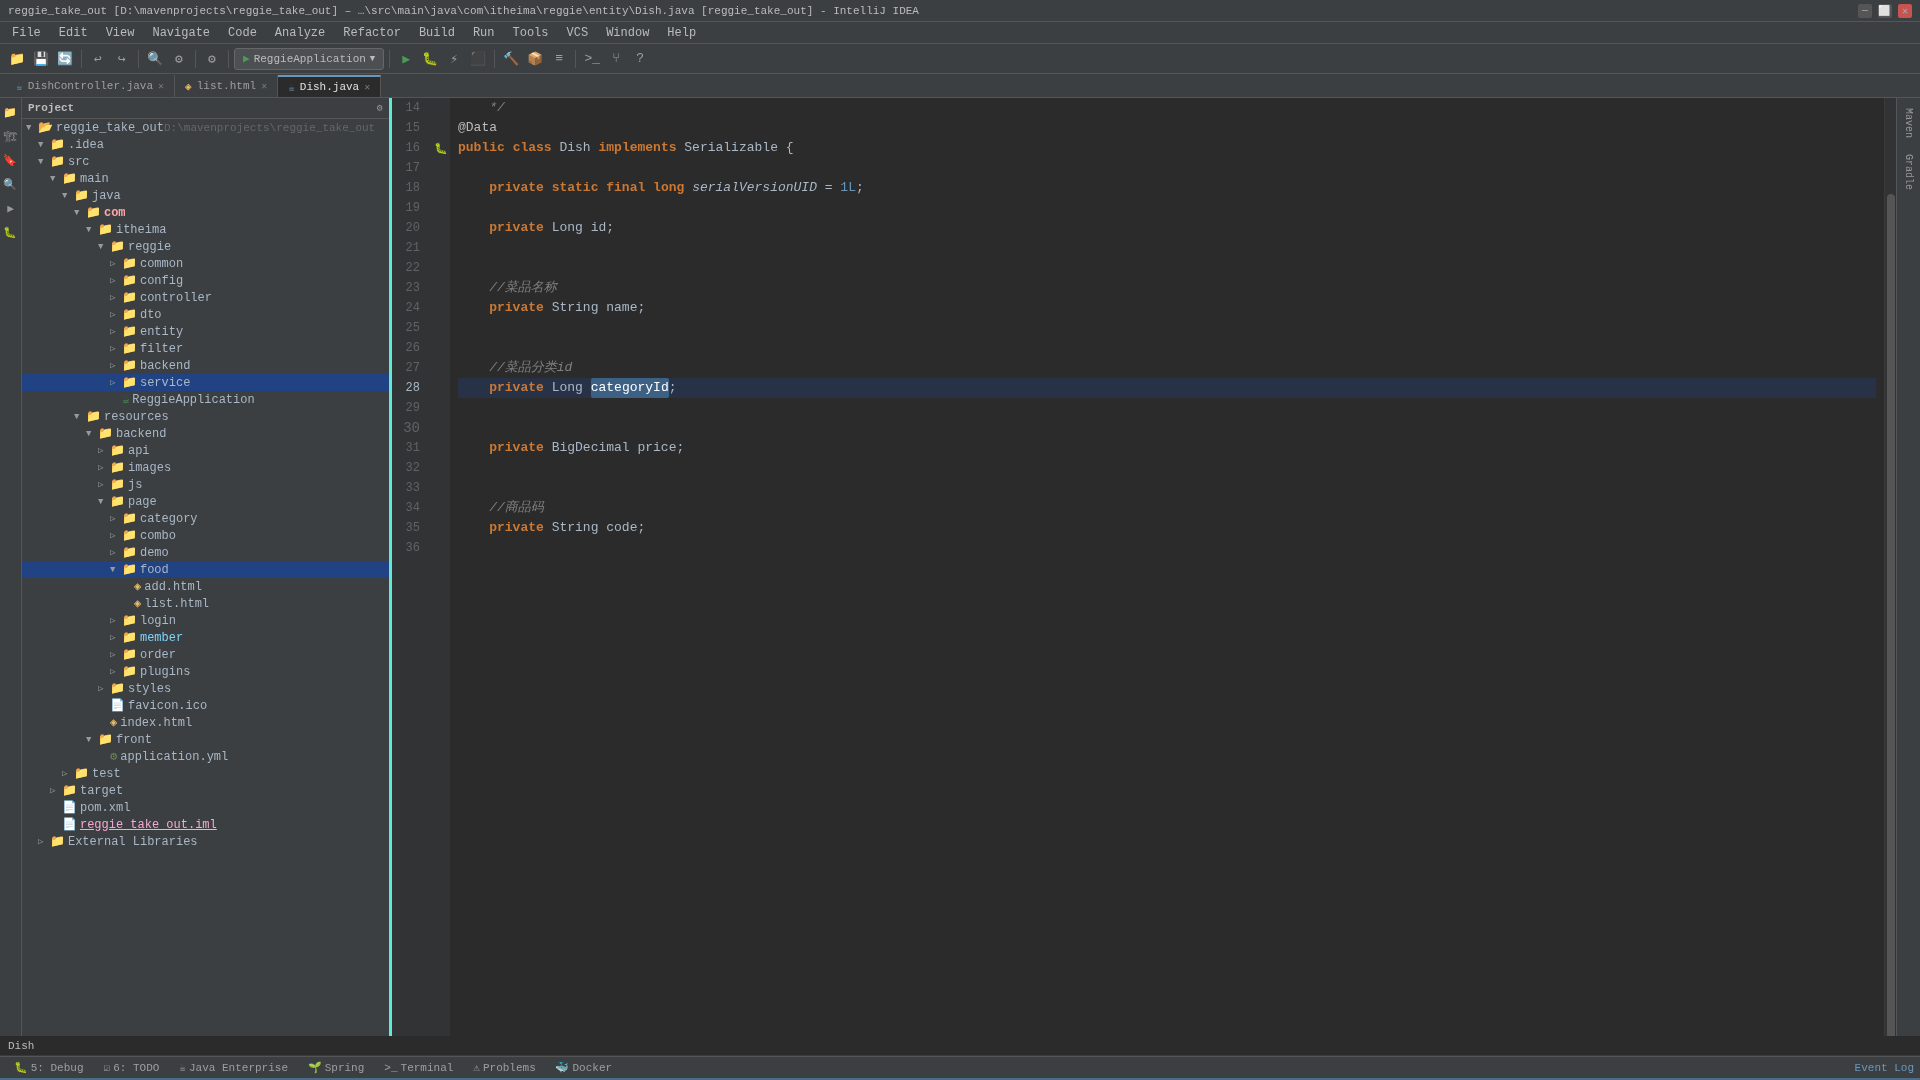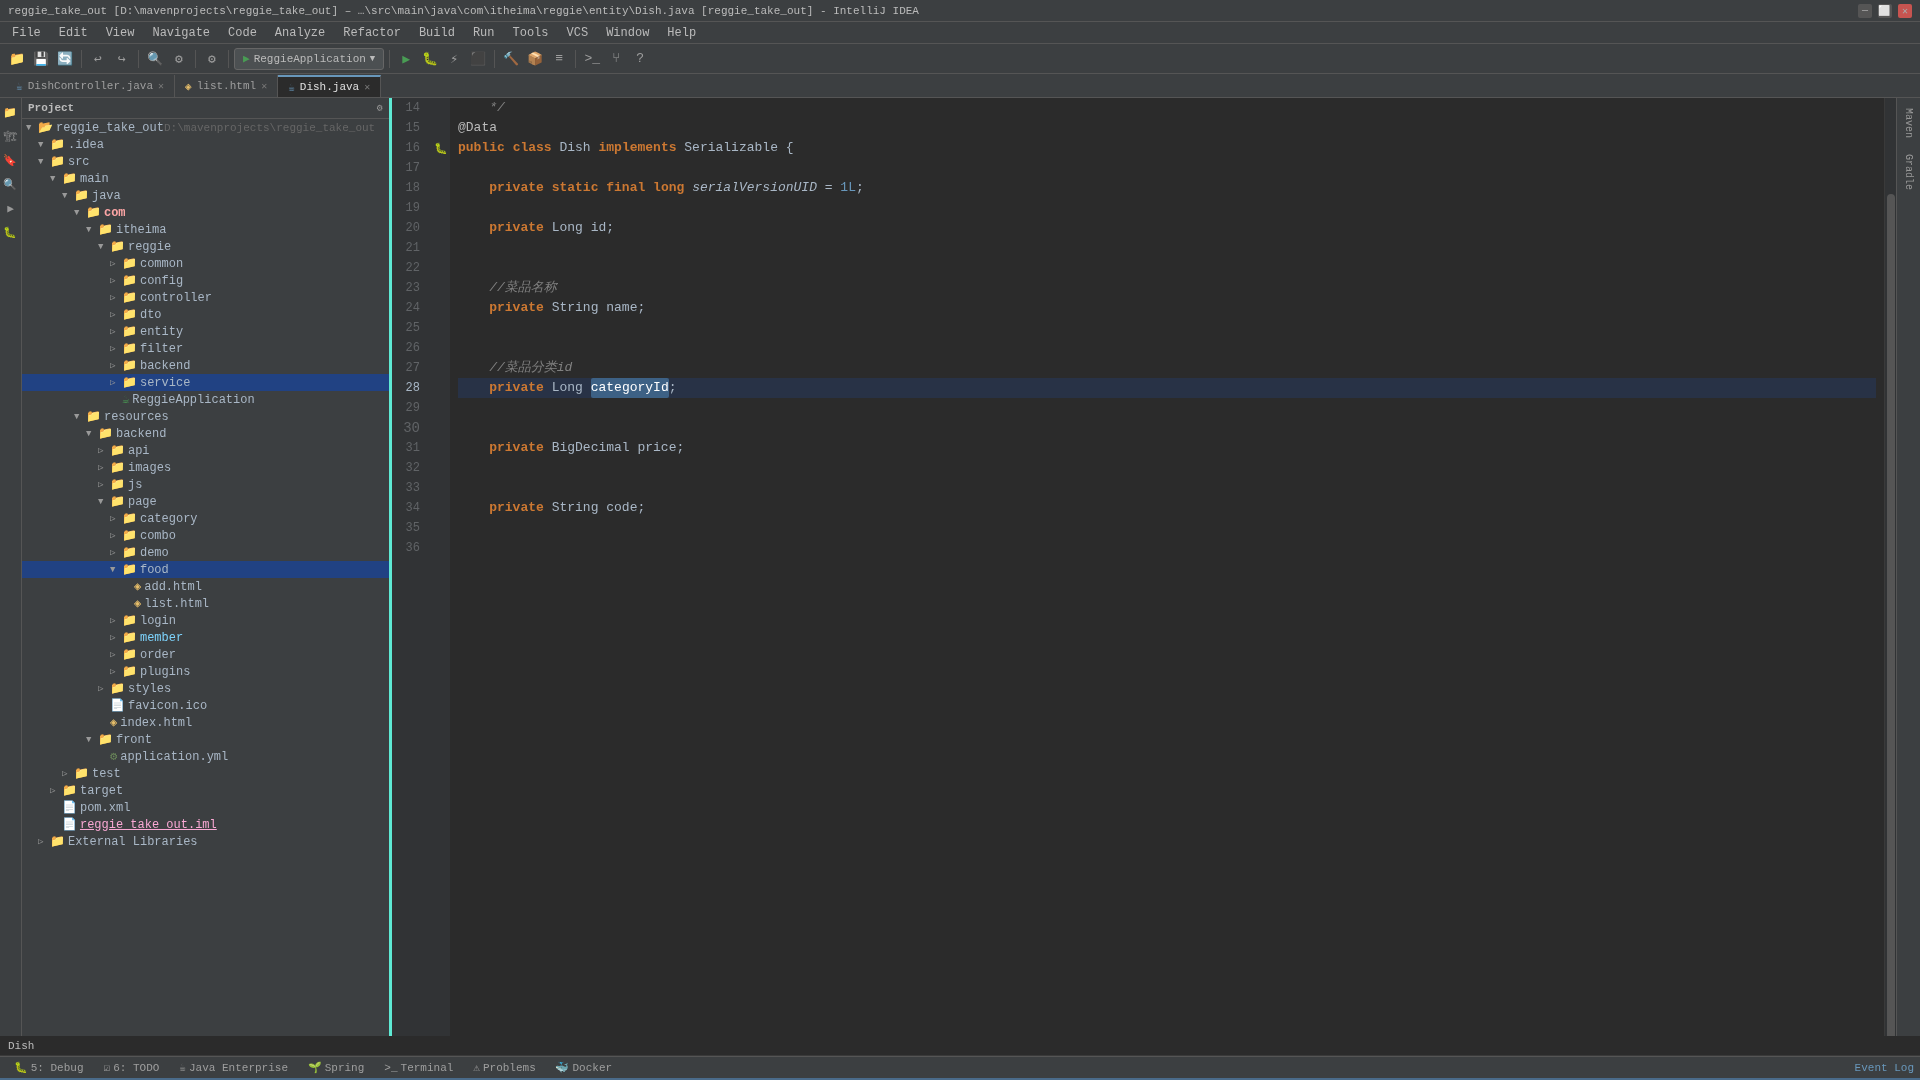--- a/index.html
+++ b/index.html
@@ -732,20 +732,21 @@
         <div class="code-line"><span style="color: rgb(204, 120, 50); font-weight: bold;">    private</span><span style="color: rgb(169, 183, 198);"> </span><span style="color: rgb(169, 183, 198);">String</span><span style="color: rgb(169, 183, 198);"> name;</span></div>
         <div class="code-line"></div>
         <div class="code-line"></div>
         <div class="code-line"><span style="color: rgb(128, 128, 128); font-style: italic;">    //菜品分类id</span></div>
         <div class="code-line" style="background-color: rgba(33, 66, 131, 0.3);"><span style="color: rgb(204, 120, 50); font-weight: bold;">    private</span><span style="color: rgb(169, 183, 198);"> </span><span style="color: rgb(169, 183, 198);">Long</span><span style="color: rgb(169, 183, 198);"> </span><span style="background-color: rgb(61, 97, 133); color: rgb(255, 255, 255); border-radius: 2px;">categoryId</span><span style="color: rgb(169, 183, 198);">;</span></div>
         <div class="code-line"></div>
         <div class="code-line"></div>
         <div class="code-line"><span style="color: rgb(204, 120, 50); font-weight: bold;">    private</span><span style="color: rgb(169, 183, 198);"> </span><span style="color: rgb(169, 183, 198);">BigDecimal</span><span style="color: rgb(169, 183, 198);"> price;</span></div>
         <div class="code-line"></div>
         <div class="code-line"></div>
+        <div class="code-line"><span style="color: rgb(128, 128, 128); font-style: italic;">    //商品码</span></div>
         <div class="code-line"><span style="color: rgb(204, 120, 50); font-weight: bold;">    private</span><span style="color: rgb(169, 183, 198);"> </span><span style="color: rgb(169, 183, 198);">String</span><span style="color: rgb(169, 183, 198);"> code;</span></div>
       </div>
 
     <div style="width:12px;background:#313335;border-left:1px solid #3a3a3a;display:flex;flex-direction:column;">
       <div style="height:100%;width:8px;background:#555;border-radius:4px;margin:2px auto;position:relative;top:10%;"></div>
     </div>
   </div>
 
   <div class="right-panel">
     <div class="right-tab">Maven</div>

